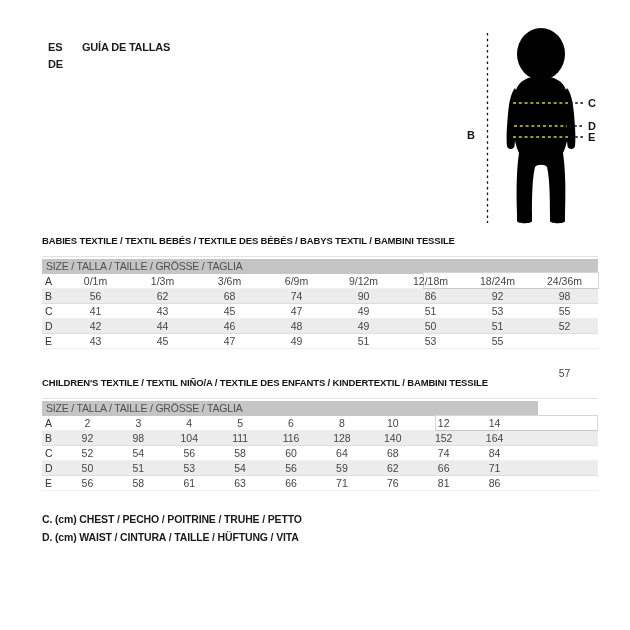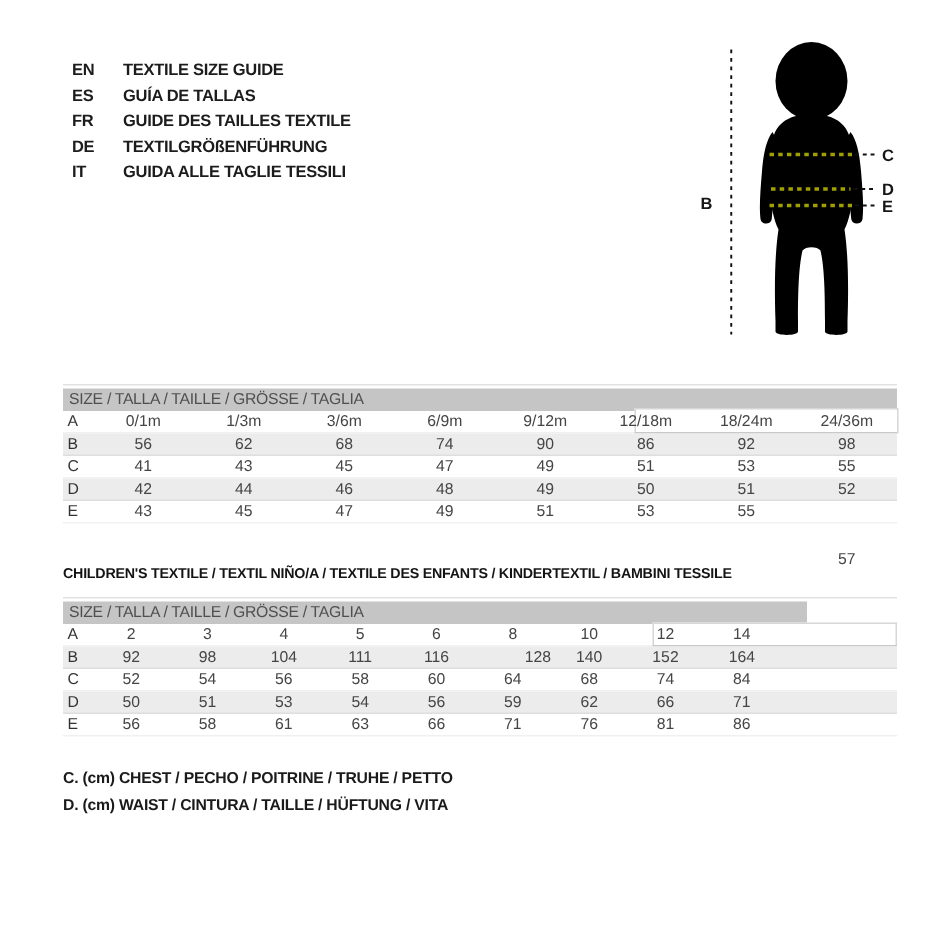--- a/index.html
+++ b/index.html
@@ -46,38 +46,25 @@
   .legend{position:absolute;left:42px;top:511px;}
   .legend-row{height:17.5px;line-height:17.5px;font-size:10.5px;font-weight:bold;color:#1a1a1a;letter-spacing:-0.15px;white-space:nowrap;}
 </style>
 </head>
 <body>
 
 <div class="page">
 
   <div class="lang-block">
     <div class="lang-row">
-      <span class="lang-code">EN</span>
-      <span class="lang-label">TEXTILE SIZE GUIDE</span>
-    </div>
-    <div class="lang-row">
       <span class="lang-code">ES</span>
       <span class="lang-label">GUÍA DE TALLAS</span>
     </div>
     <div class="lang-row">
-      <span class="lang-code">FR</span>
-      <span class="lang-label">GUIDE DES TAILLES TEXTILE</span>
-    </div>
-    <div class="lang-row">
       <span class="lang-code">DE</span>
-      <span class="lang-label">TEXTILGRÖßENFÜHRUNG</span>
-    </div>
-    <div class="lang-row">
-      <span class="lang-code">IT</span>
-      <span class="lang-label">GUIDA ALLE TAGLIE TESSILI</span>
     </div>
   </div>
 
   <svg class="figure-svg" viewBox="0 0 160 215" xmlns="http://www.w3.org/2000/svg">
 
     <line class="dash-v" x1="32.5" y1="13" x2="32.5" y2="203"></line>
     <text class="fig-label" x="12" y="119">B</text>
 
     <g transform="translate(45,8)">
       <ellipse class="sil" cx="41" cy="26" rx="24" ry="26"></ellipse>
@@ -93,20 +80,21 @@
 
     <line class="dash-y" x1="59" y1="106" x2="112" y2="106"></line>
     <line class="dash-b" x1="114" y1="106" x2="129" y2="106"></line>
     <text class="fig-label" x="133" y="110">D</text>
 
     <line class="dash-y" x1="58" y1="117" x2="113" y2="117"></line>
     <line class="dash-b" x1="115" y1="117" x2="129" y2="117"></line>
     <text class="fig-label" x="133" y="121">E</text>
   </svg>
 
+  <div class="table-title babies-title">BABIES TEXTILE / TEXTIL BEBÉS / TEXTILE DES BÉBÉS / BABYS TEXTIL  / BAMBINI TESSILE</div>
   <div class="size-table babies-table">
     <div class="t-bar">SIZE / TALLA / TAILLE / GRÖSSE / TAGLIA</div>
     <div class="highlight-box"></div>
     <div class="t-rows" id="babies-rows">
         <div class="t-row">
           <div class="t-letter">A</div>
           <div class="t-cell" style="width: 67px;">0/1m</div>
           <div class="t-cell" style="width: 67px;">1/3m</div>
           <div class="t-cell" style="width: 67px;">3/6m</div>
           <div class="t-cell" style="width: 67px;">6/9m</div>
@@ -180,21 +168,21 @@
           <div class="t-cell" style="width: 50.9px;">14</div>
           <div class="t-spacer"></div>
         </div>
         <div class="t-row stripe">
           <div class="t-letter">B</div>
           <div class="t-cell" style="width: 50.9px;">92</div>
           <div class="t-cell" style="width: 50.9px;">98</div>
           <div class="t-cell" style="width: 50.9px;">104</div>
           <div class="t-cell" style="width: 50.9px;">111</div>
           <div class="t-cell" style="width: 50.9px;">116</div>
-          <div class="t-cell" style="width: 50.9px; text-align: right;">128</div>
+          <div class="t-cell" style="width: 50.9px;">128</div>
           <div class="t-cell" style="width: 50.9px;">140</div>
           <div class="t-cell" style="width: 50.9px;">152</div>
           <div class="t-cell" style="width: 50.9px;">164</div>
           <div class="t-spacer"></div>
         </div>
         <div class="t-row">
           <div class="t-letter">C</div>
           <div class="t-cell" style="width: 50.9px;">52</div>
           <div class="t-cell" style="width: 50.9px;">54</div>
           <div class="t-cell" style="width: 50.9px;">56</div>

